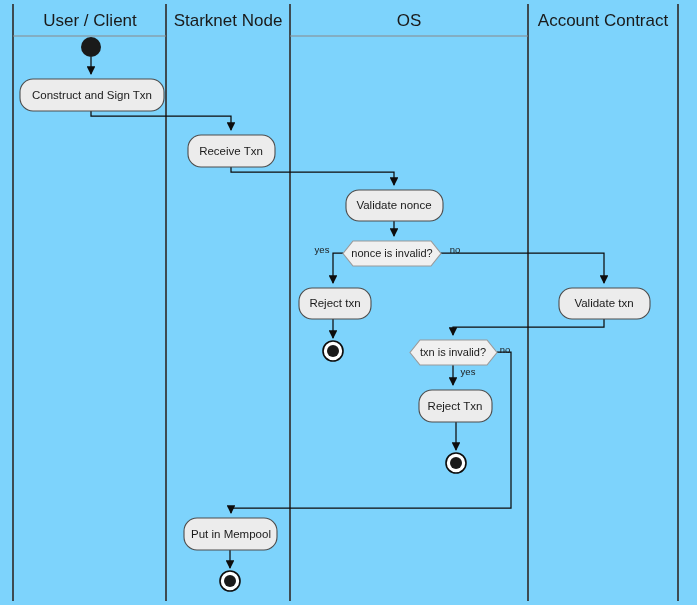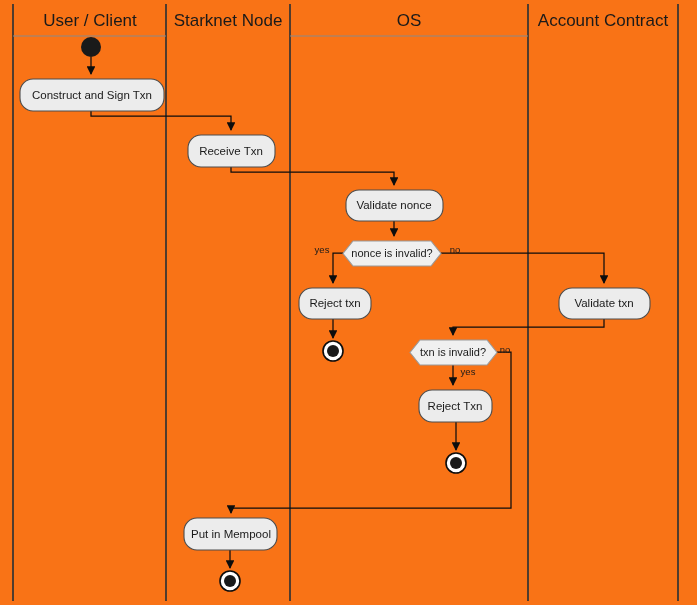--- a/index.html
+++ b/index.html
@@ -1,19 +1,19 @@
 <!DOCTYPE html>
 <html><head>
 <meta charset="utf-8">
 <style>
   html,body{margin:0;padding:0;background:#ffffff;}
   #canvas{
     position:relative;
     width:697px;height:605px;
-    background:#f97316;
+    background:#7dd3fc;
     font-family:"Liberation Sans","DejaVu Sans",sans-serif;
     overflow:hidden;
   }
   #canvas svg{position:absolute;top:0;left:0;}
   .lane-title{
     font-size:17px;
     fill:#1a1a1a;
     text-anchor:middle;
     dominant-baseline:middle;
   }

